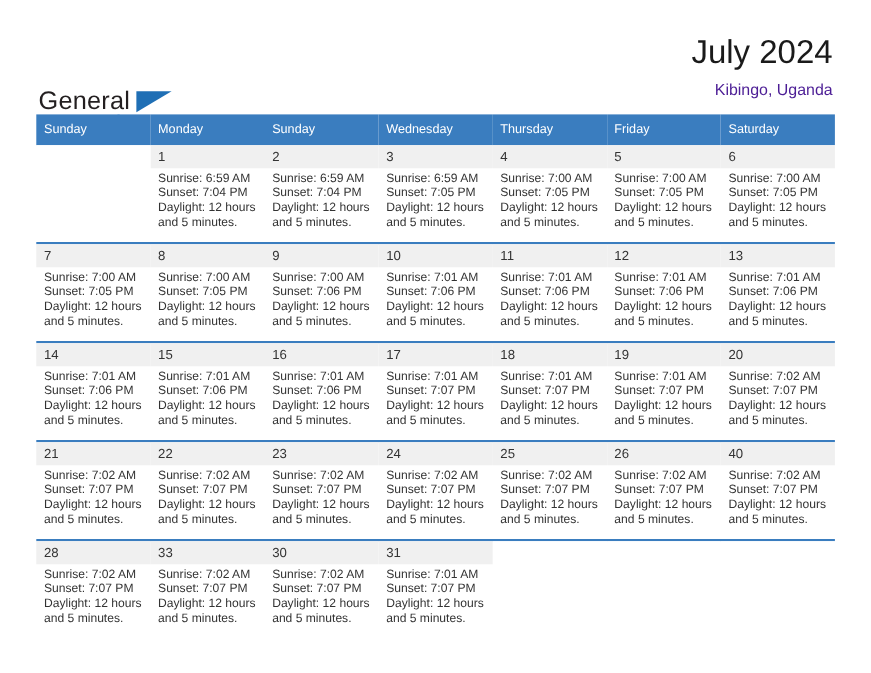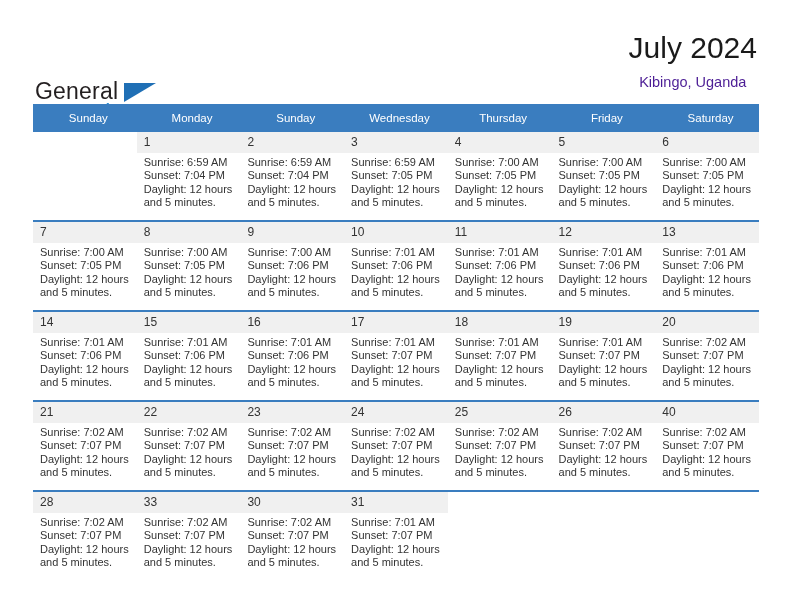--- a/index.html
+++ b/index.html
@@ -59,21 +59,21 @@
     left: 55px;
     top: 22px;
     font-size: 23px;
     color: #2b8fd4;
     font-family: Liberation Sans, sans-serif;
   }
   .title-block {
     position: absolute;
     right: 35px;
     top: 30px;
-    text-align: center;
+    text-align: right;
   }
   .cal-title {
     font-size: 30px;
     color: #1a1a1a;
     line-height: 36px;
     font-weight: normal;
   }
   .cal-subtitle {
     font-size: 14.5px;
     color: #4c1d95;
@@ -88,21 +88,21 @@
     top: 104px;
     width: 726px;
     border-collapse: collapse;
     table-layout: fixed;
   }
   .calendar th {
     background: #3a7dbf;
     color: #ffffff;
     font-size: 11.5px;
     font-weight: normal;
-    text-align: center;
+    text-align: left;
     padding: 5px 0 5px 7px;
     height: 18px;
     border: none;
   }
   .weekrow-sep td {
     padding: 0;
     height: 2px;
     background: #3a7dbf;
     border: none;
   }

